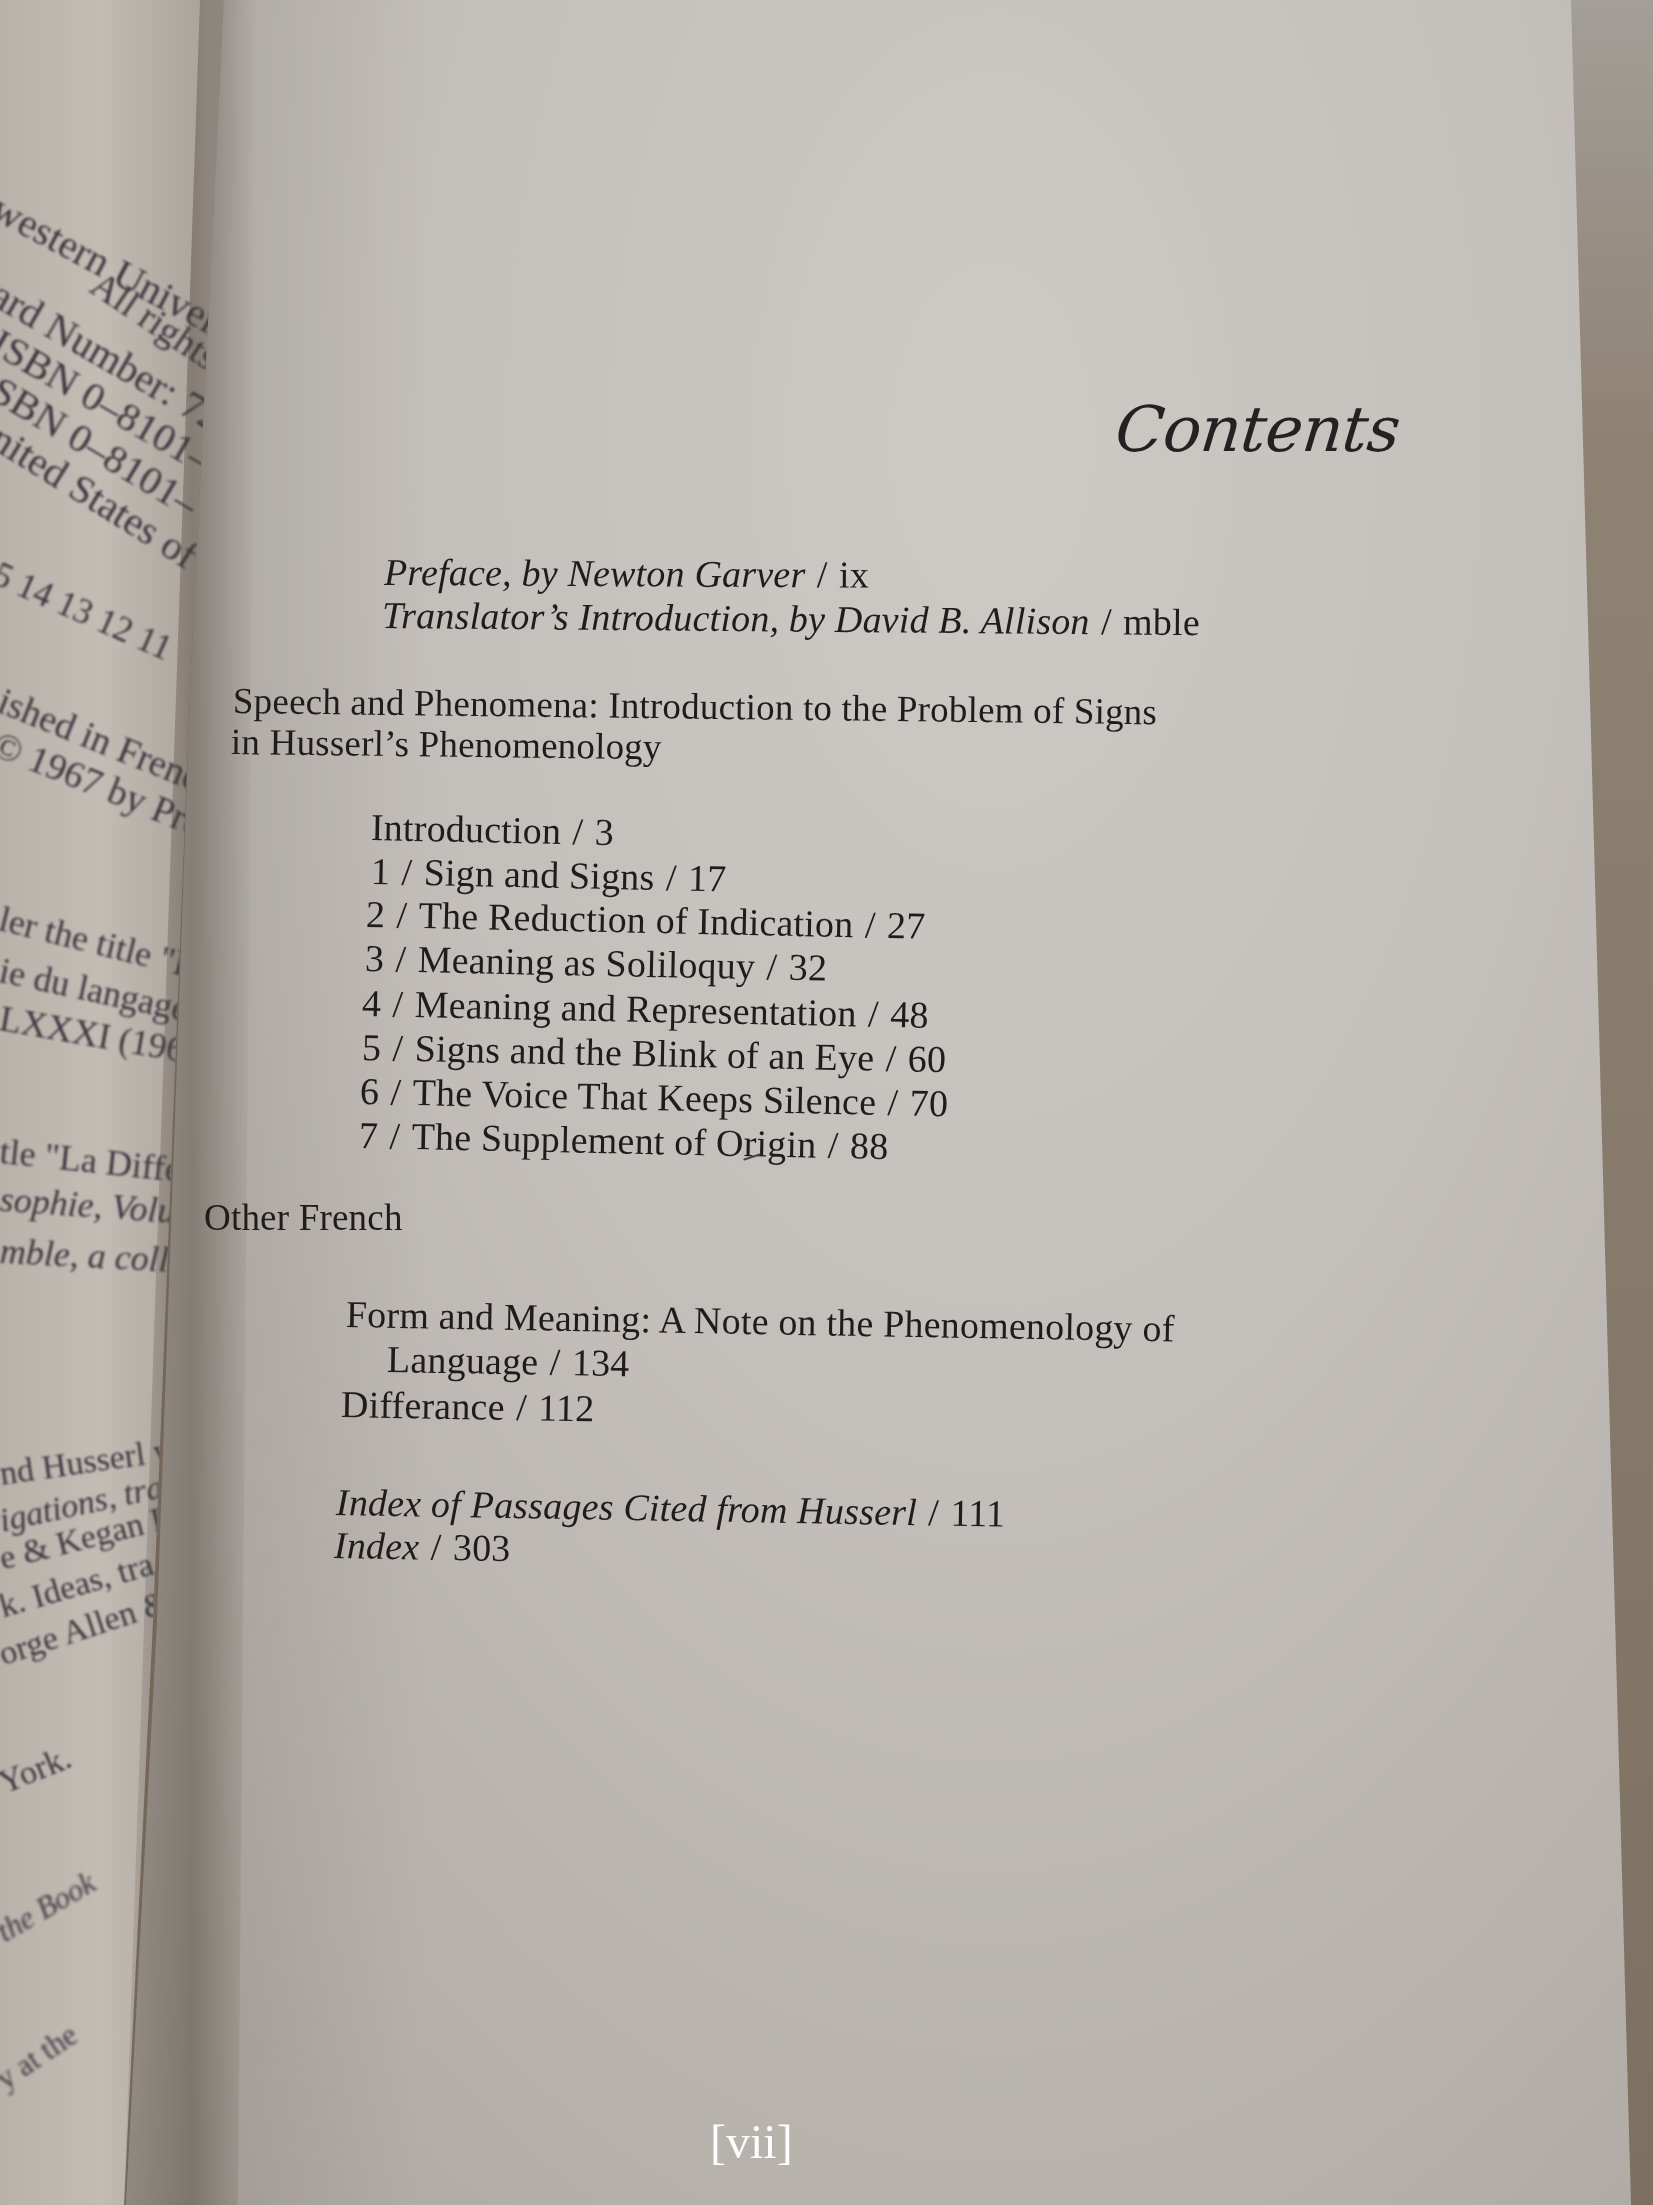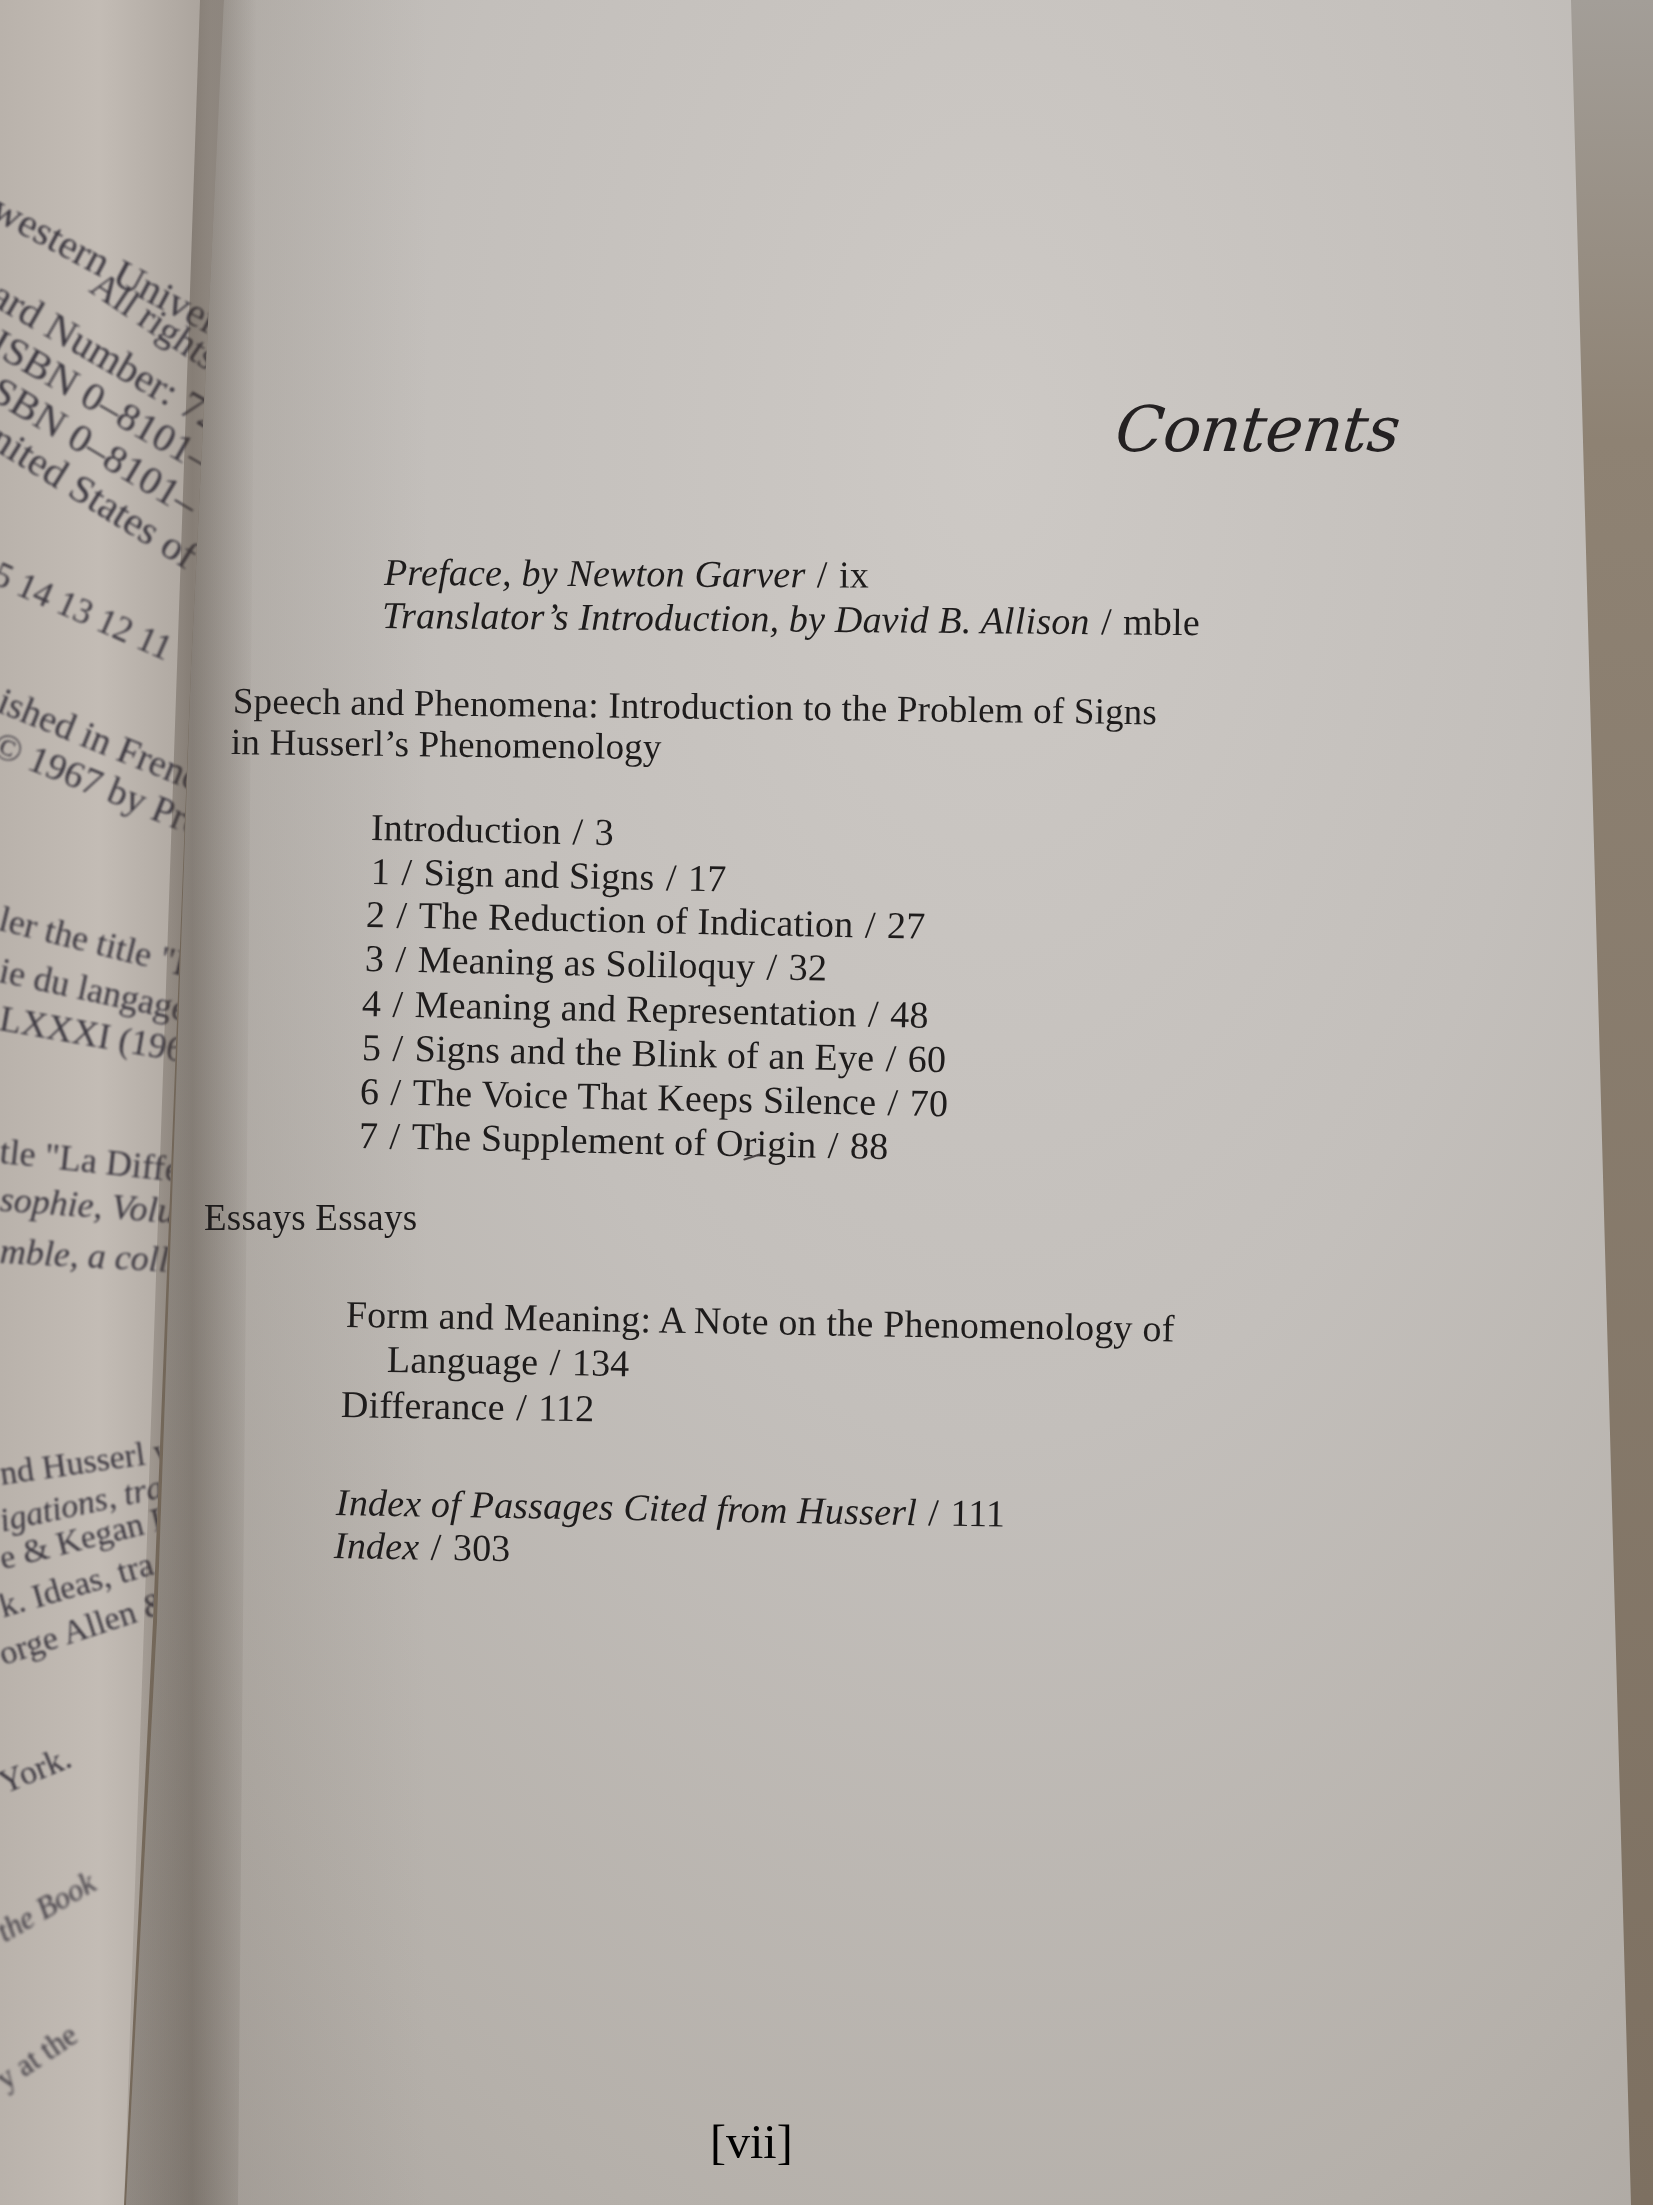--- a/index.html
+++ b/index.html
@@ -105,21 +105,21 @@
       transform: skewX(-6deg);
     }
 
     .sep { padding: 0 11.4px; }
 
     .folio {
       position: absolute;
       left: 710px;
       top: 2114px;
       font-size: 48px;
-      color: #000000;
+      color: #ffffff;
       font-family: "Liberation Serif", serif;
     }
 
     .stray-mark {
       position: absolute;
       left: 743px;
       top: 1156px;
       width: 18px;
       height: 2.4px;
       background: #4a4444;
@@ -200,21 +200,21 @@
   </div>
   <div class="line" style="left:360px;top:1072px;transform:rotate(1.2deg);">
     <span>6</span><span class="sep">/</span><span>The Voice That Keeps Silence</span><span class="sep">/</span><span>70</span>
   </div>
   <div class="line" style="left:359px;top:1116px;transform:rotate(1.2deg);">
     <span>7</span><span class="sep">/</span><span>The Supplement of Origin</span><span class="sep">/</span><span>88</span>
   </div>
   <div class="stray-mark"></div>
 
   <div class="line" style="left:204px;top:1199px;font-size:37px;">
-    <span>Essays Essays</span>
+    <span>Other French</span>
   </div>
 
   <div class="line" style="left:346px;top:1295px;transform:rotate(1deg);">
     <span>Form and Meaning: A Note on the Phenomenology of</span>
   </div>
   <div class="line" style="left:387px;top:1340px;transform:rotate(1deg);">
     <span>Language</span><span class="sep">/</span><span>134</span>
   </div>
   <div class="line" style="left:341px;top:1385px;transform:rotate(1deg);">
     <span>Differance</span><span class="sep">/</span><span>112</span>

